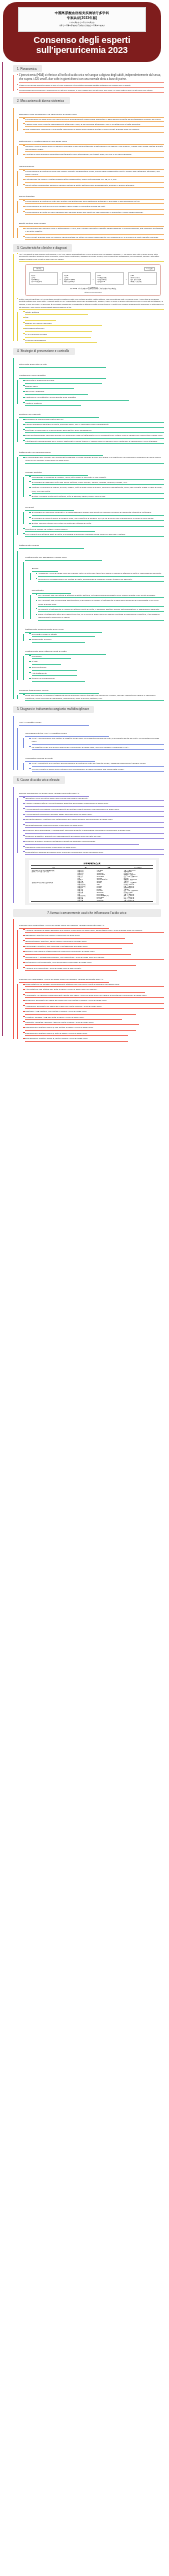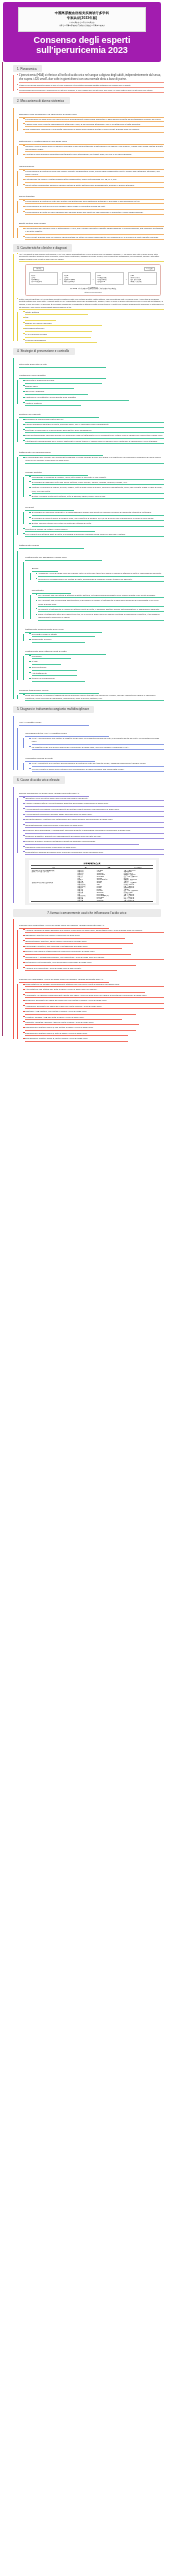--- a/index.html
+++ b/index.html
@@ -9,22 +9,22 @@
     background:#ffffff;
     font-family:"Liberation Sans", sans-serif;
     color:#3a3a3a;
     -webkit-font-smoothing:antialiased;
   }
   #root { position:relative; width:164px; padding:0 0 6.4px 0; }
 
   
   .root-node{
     margin:2.1px 3.2px 0 3.2px;
-    background:#a21caf;
-    border-radius:2px;
+    background:#7f1d1d;
+    border-radius:14px;
     padding:4.2px 3.2px 6.4px 3.2px;
     text-align:center;
     color:#ffffff;
   }
   .root-thumb{
     background:#fbfbfb;
     border:0.5px solid #dcdcdc;
     margin:1.1px 11.7px 3.2px 11.7px;
     padding:2.7px 1.6px 3.2px 1.6px;
     line-height:1.35;

